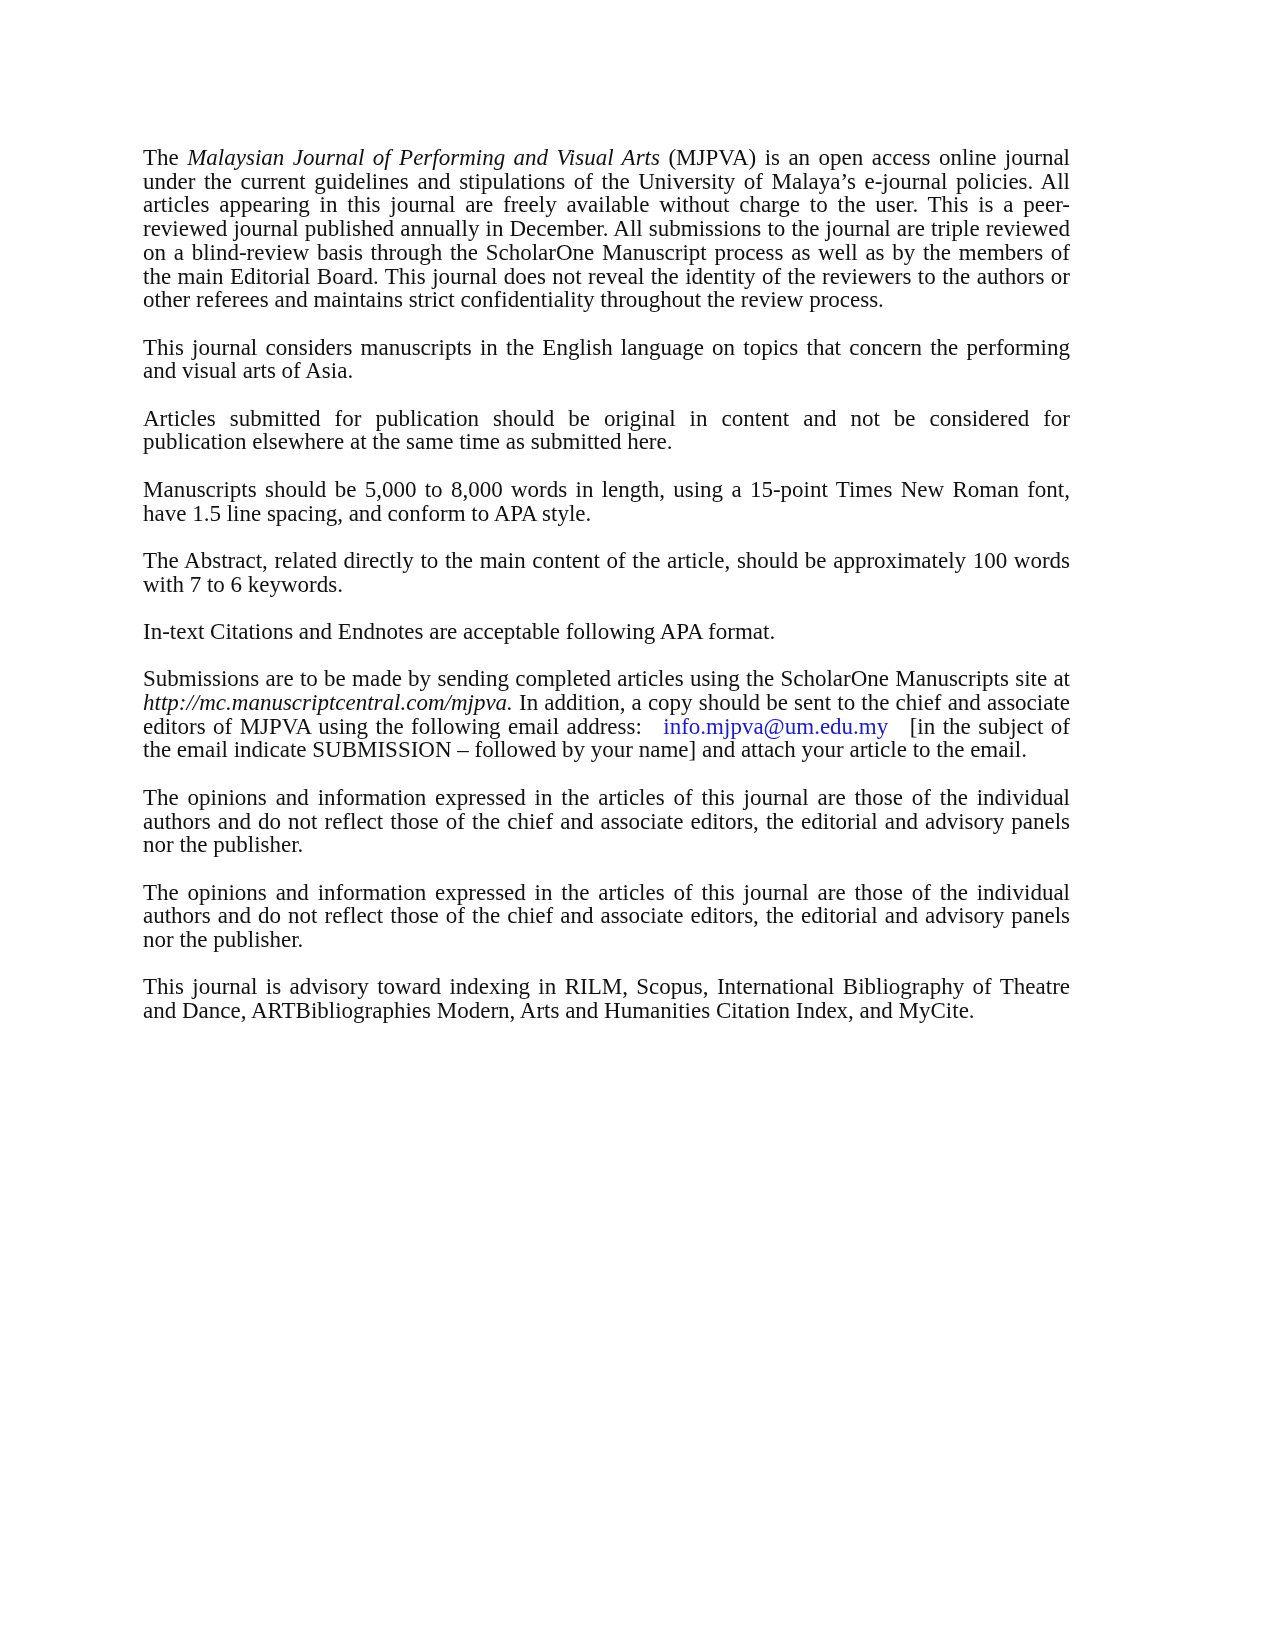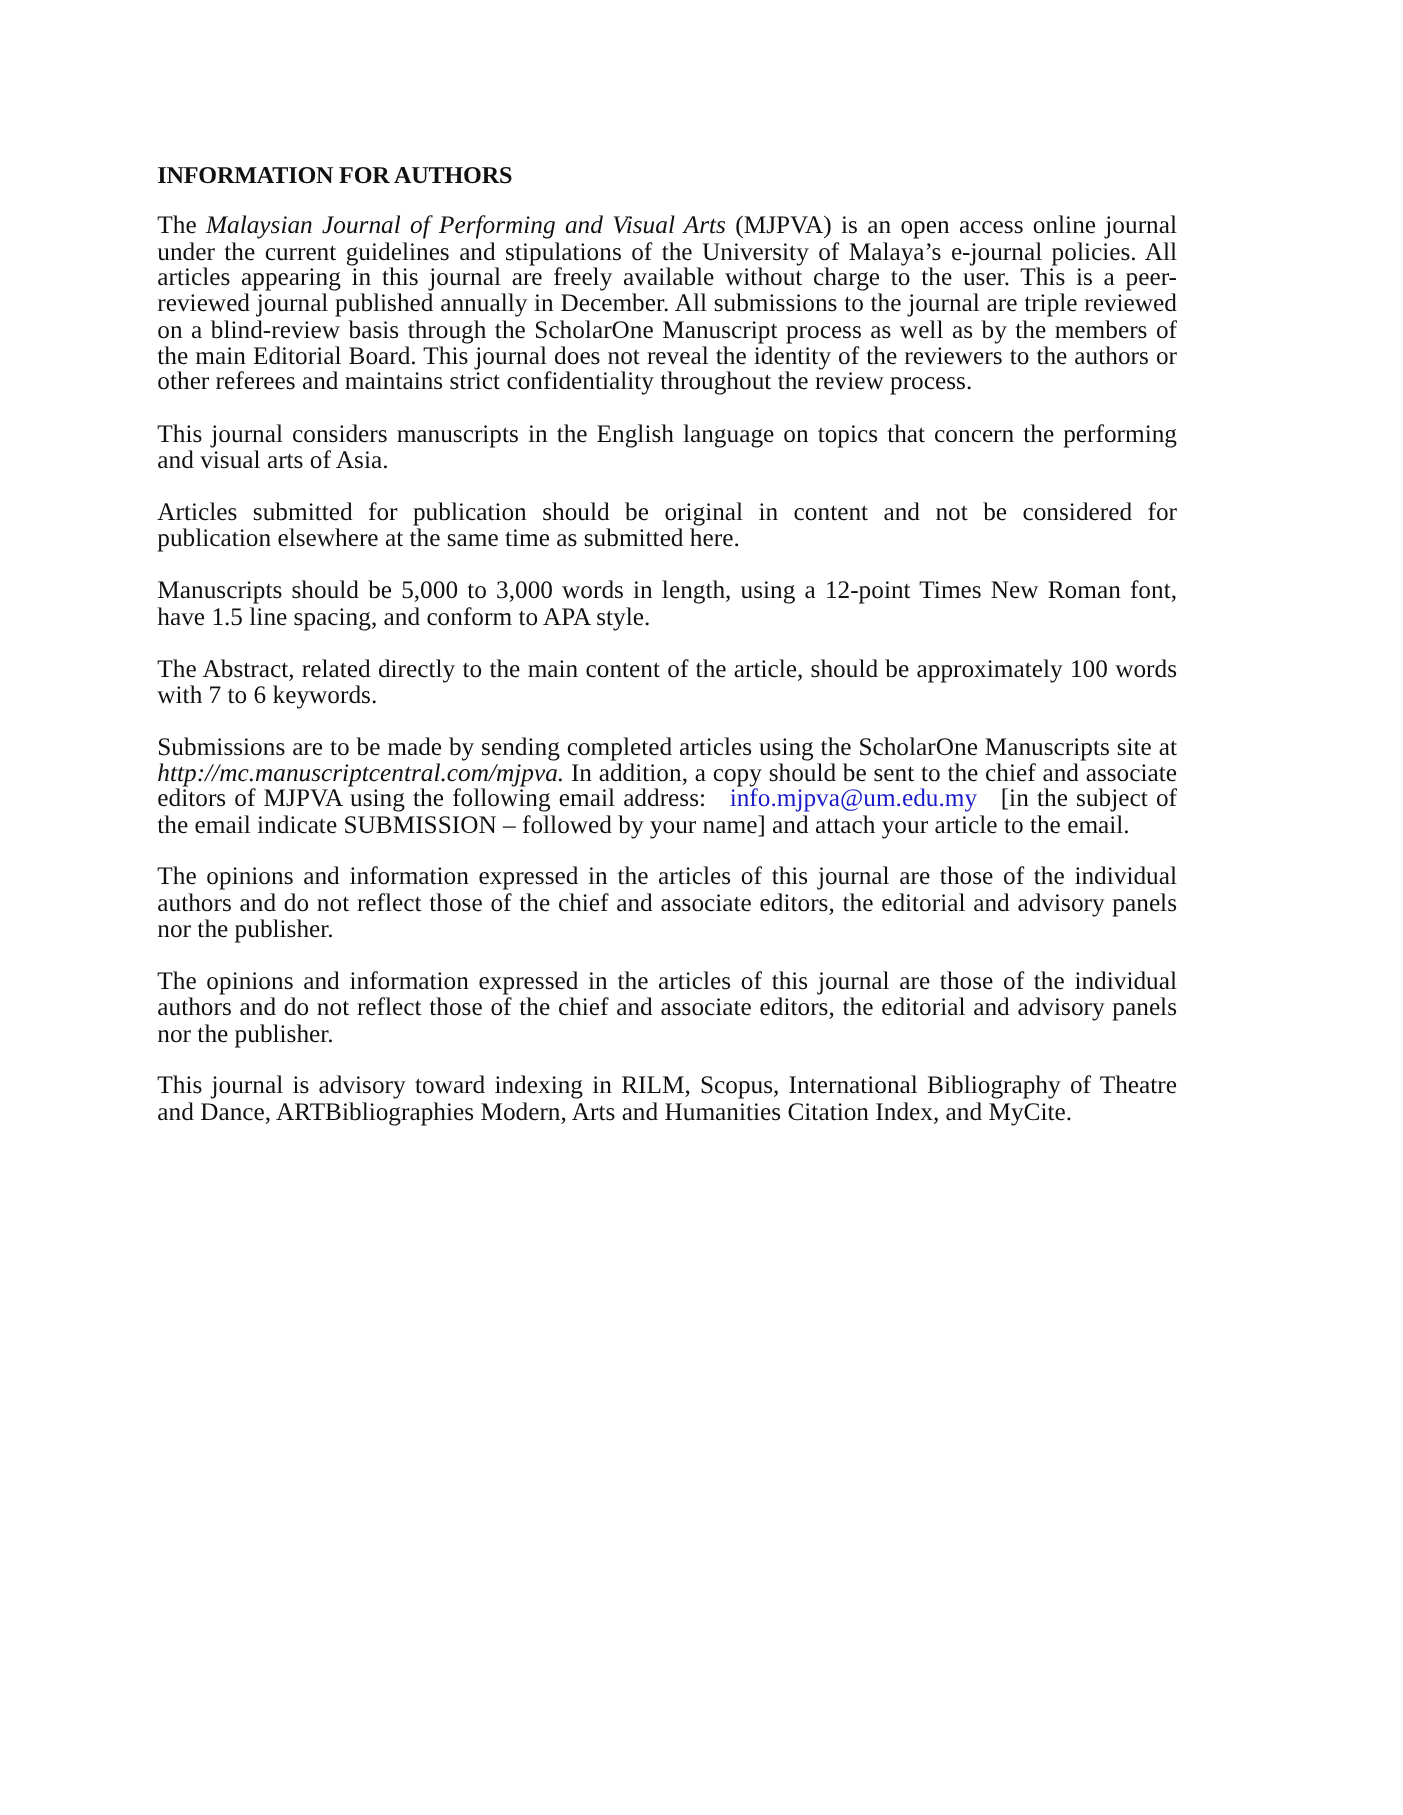--- a/index.html
+++ b/index.html
@@ -42,33 +42,33 @@
   }
   .gap {
     display: inline-block;
     width: 14px;
   }
 </style>
 </head>
 <body>
 
 <div class="page">
-  <h1 class="title">INFORMATION FOR AUTHORS</h1>
 
   <p class="para"><span>The </span><em>Malaysian Journal of Performing and Visual Arts</em><span> (MJPVA) is an open access online journal under the current guidelines and stipulations of the University of Malaya’s e-journal policies. All articles appearing in this journal are freely available without charge to the user. This is a peer-reviewed journal published annually in December. All submissions to the journal are triple reviewed on a blind-review basis through the ScholarOne Manuscript process as well as by the members of the main Editorial Board. This journal does not reveal the identity of the reviewers to the authors or other referees and maintains strict confidentiality throughout the review process.</span></p>
 
   <p class="para">This journal considers manuscripts in the English language on topics that concern the performing and visual arts of Asia.</p>
 
   <p class="para">Articles submitted for publication should be original in content and not be considered for publication elsewhere at the same time as submitted here.</p>
 
-  <p class="para">Manuscripts should be 5,000 to 3,000 words in length, using a 12-point Times New Roman font, have 1.5 line spacing, and conform to APA style.</p>
+  <p class="para">Manuscripts should be 5,000 to 8,000 words in length, using a 15-point Times New Roman font, have 1.5 line spacing, and conform to APA style.</p>
 
   <p class="para">The Abstract, related directly to the main content of the article, should be approximately 100 words with 7 to 6 keywords.</p>
 
 
+  <p class="para">In-text Citations and Endnotes are acceptable following APA format.</p>
 
   <p class="para"><span>Submissions are to be made by sending completed articles using the ScholarOne Manuscripts site at </span><em>http://mc.manuscriptcentral.com/mjpva.</em><span> In addition, a copy should be sent to the chief and associate editors of MJPVA using the following email address: </span><span class="gap"></span><a class="link">info.mjpva@um.edu.my</a><span class="gap"></span><span> [in the subject of the email indicate SUBMISSION – followed by your name] and attach your article to the email.</span></p>
 
   <p class="para">The opinions and information expressed in the articles of this journal are those of the individual authors and do not reflect those of the chief and associate editors, the editorial and advisory panels nor the publisher.</p>
 
   <p class="para">The opinions and information expressed in the articles of this journal are those of the individual authors and do not reflect those of the chief and associate editors, the editorial and advisory panels nor the publisher.</p>
 
   <p class="para">This journal is advisory toward indexing in RILM, Scopus, International Bibliography of Theatre and Dance, ARTBibliographies Modern, Arts and Humanities Citation Index, and MyCite.</p>
 </div>
 

